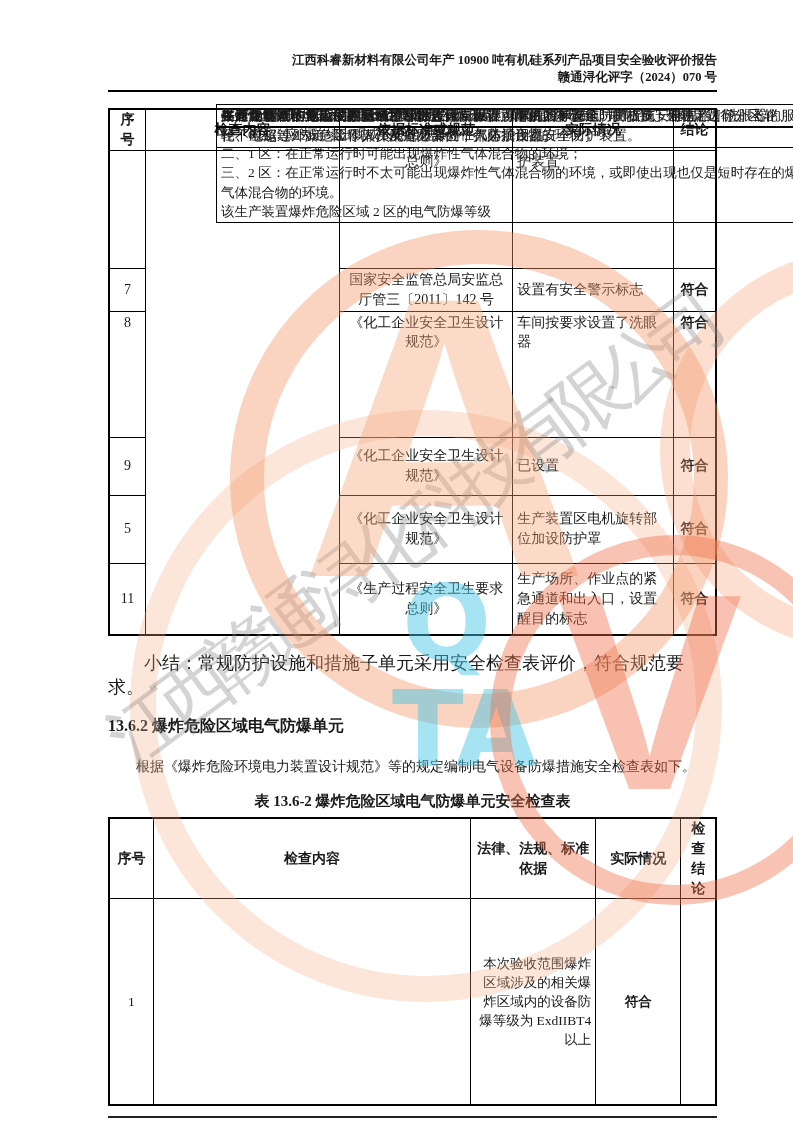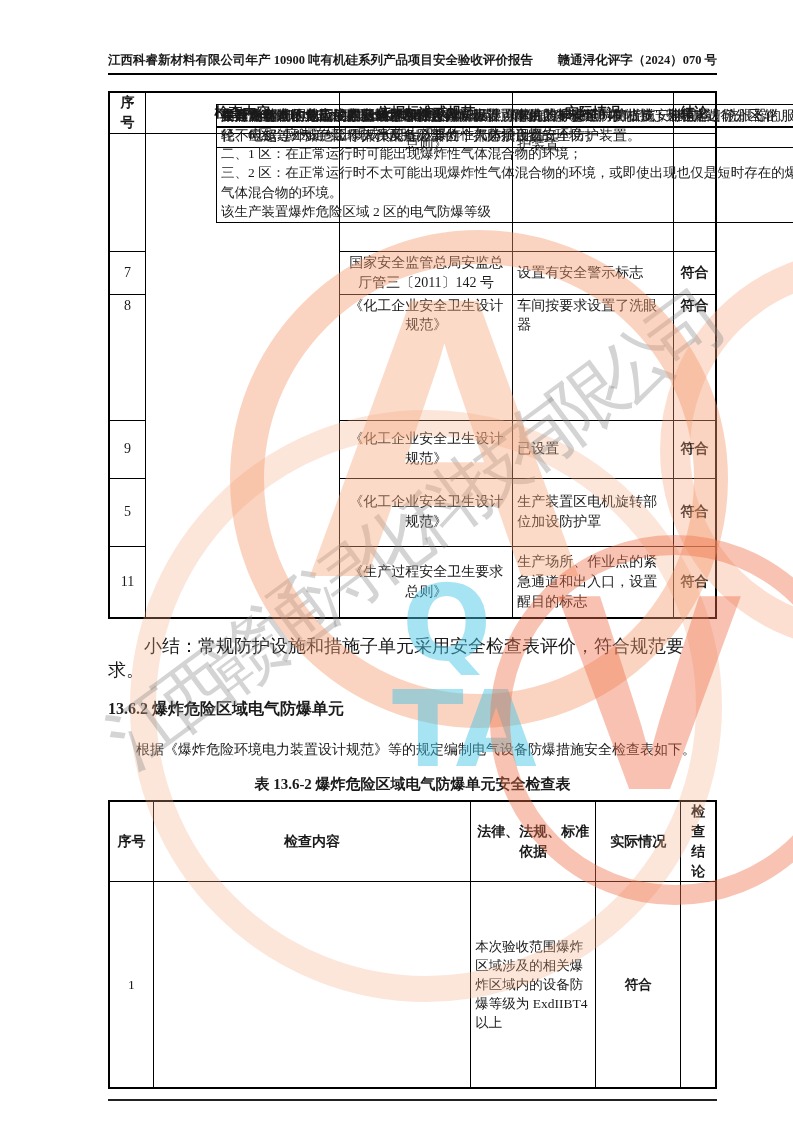--- a/index.html
+++ b/index.html
@@ -16,20 +16,21 @@
     left:108px;top:52px;width:609px;
     z-index:1;
   }
   
   .doc-header{
     display:flex;justify-content:space-between;align-items:flex-end;
     font-weight:bold;font-size:12.5px;
     border-bottom:2px solid #000;
     padding-bottom:4px;
     white-space:nowrap;
+    flex-direction:column;
   }
   
   table{border-collapse:collapse;width:100%;table-layout:fixed;}
   table.t{border:2px solid #000;}
   .t th,.t td{
     border:1px solid #000;
     font-size:14px;
     line-height:1.42;
     padding:1px 4px;
     vertical-align:middle;
@@ -57,21 +58,21 @@
   .t2{margin-top:6px;}
   .t2 col.c-no{width:7.3%;}
   .t2 col.c-content{width:52.3%;}
   .t2 col.c-basis{width:20.6%;}
   .t2 col.c-actual{width:14%;}
   .t2 col.c-concl{width:5.8%;}
   .t2 td{font-size:13.5px;}
   .pre{white-space:pre-line;}
   .ul{}
   .t2 td.content{vertical-align:top;}
-  .t2 td.actual{text-align:left;}
+  .t2 td.actual{text-align:right;}
   
   .footer-rule{margin-top:10px;border:none;border-top:2px solid #222;height:0;}
   
   .wm{position:absolute;z-index:2;pointer-events:none;}
   .ring{border-radius:50%;}
   .ring-a{left:230px;top:230px;width:430px;height:430px;border:34px solid rgba(244,153,106,0.42);}
   .letter-a{
     left:300px;top:238px;
     font-family:"Liberation Sans","DejaVu Sans",sans-serif;
     font-size:400px;line-height:1;font-weight:bold;

